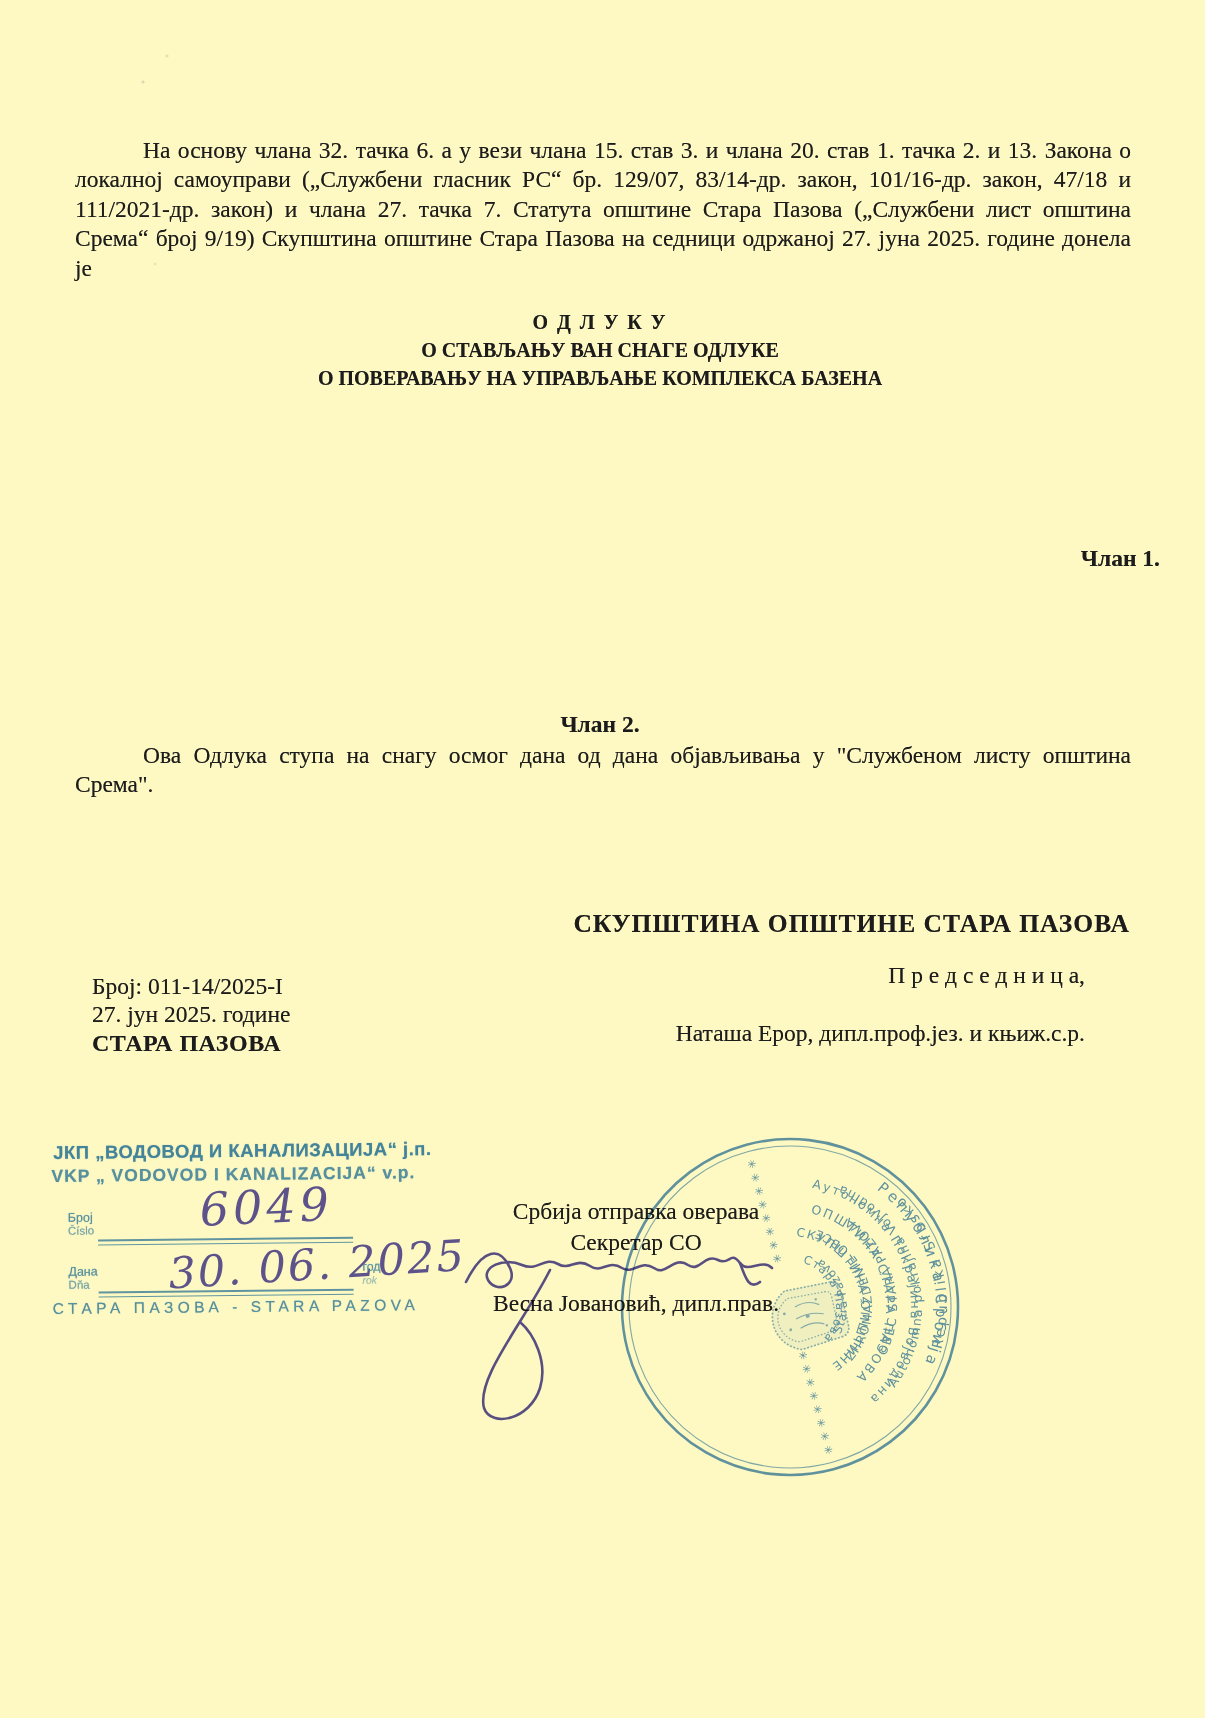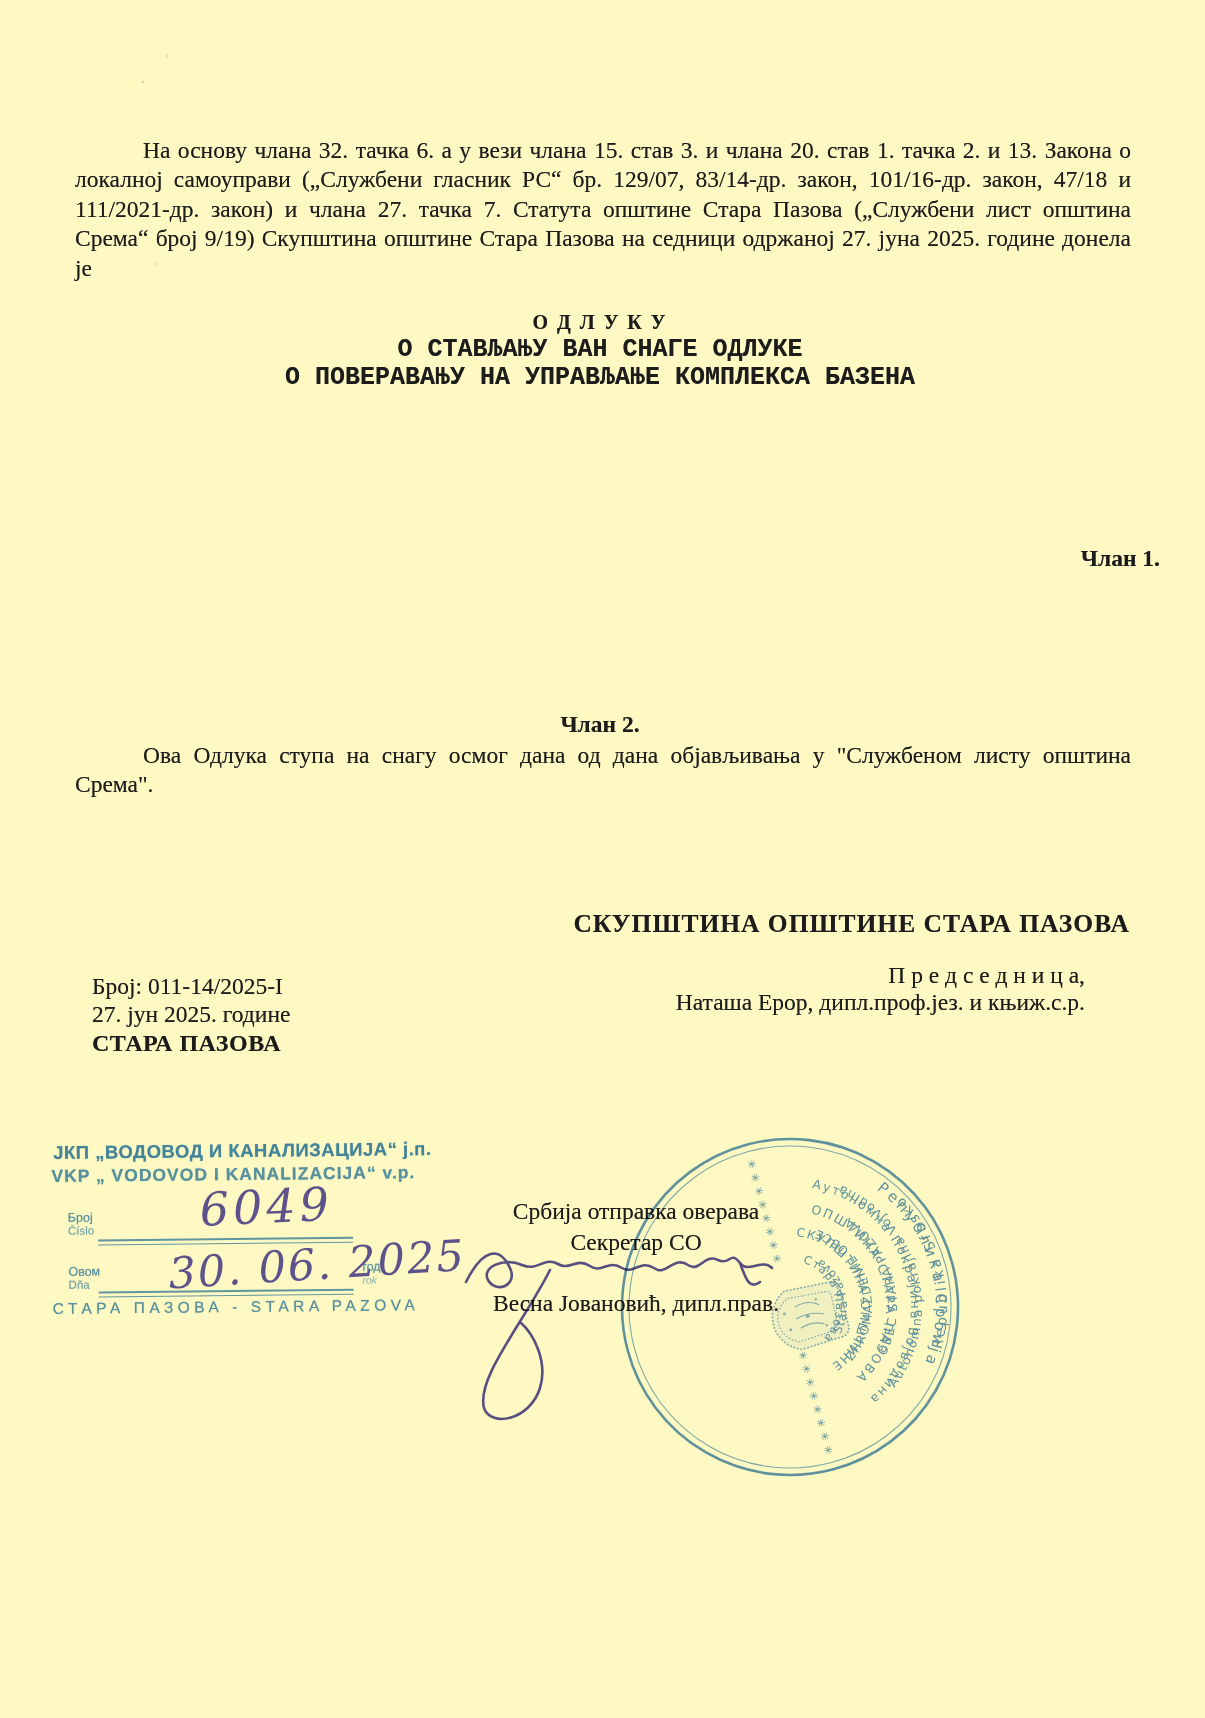--- a/index.html
+++ b/index.html
@@ -17,21 +17,21 @@
   .intro{
     position:absolute;left:75px;top:136px;width:1056px;
     font-size:23.5px;line-height:29.4px;
     text-align:justify;text-indent:68px;margin:0;
   }
   .title-block{
     position:absolute;left:40px;top:308px;width:1120px;
     text-align:center;font-weight:bold;
   }
   .title-block .t1{font-size:20px;letter-spacing:2px;line-height:28px;}
-  .title-block .t{font-size:25px;line-height:28px;font-family:Liberation Mono, monospace;}
+  .title-block .t{font-size:20px;line-height:28px;}
 
   .article-heading{
     position:absolute;left:40px;width:1120px;text-align:center;
     font-size:23.5px;font-weight:bold;
   }
   .h-art1{top:545px;text-align:right;}
   .h-art2{top:711px;}
   .art{
     position:absolute;left:75px;width:1056px;margin:0;
     font-size:23.5px;line-height:29.4px;text-align:justify;text-indent:68px;
@@ -47,21 +47,21 @@
   .meta{
     position:absolute;left:92px;top:972px;
     font-size:23.5px;line-height:28.4px;
   }
   .meta .place{font-weight:bold;font-size:24px;letter-spacing:.5px;}
 
   .president{
     position:absolute;left:655px;top:962px;width:430px;text-align:right;
     font-size:23.5px;
   }
-  .president .name{}
+  .president .name{margin-top:31px;}
 
   .certify{
     position:absolute;left:418px;top:1196px;width:436px;text-align:center;
     font-size:23.5px;line-height:30.5px;
   }
   .certify .name{margin-top:31px;}
 
   
   .rstamp{
     position:absolute;left:50px;top:1138px;width:380px;height:190px;
@@ -144,21 +144,21 @@
     <div class="rs-org2 blue">VKP „ VODOVOD I KANALIZACIJA“ v.p.</div>
 
     <div class="rs-lab blue" style="left:18px;top:72px;">
       <div>Број</div>
       <small>Číslo</small>
     </div>
     <div class="hand hand-num">6049</div>
     <div class="rs-line" style="left:48px;top:100px;width:255px;"></div>
 
     <div class="rs-lab blue" style="left:18px;top:126px;">
-      <div>Овом</div>
+      <div>Дана</div>
       <small>Dňa</small>
     </div>
     <div class="hand hand-date">30. 06. 2025</div>
     <div class="rs-year blue" style="left:312px;top:124px;">
       <div>год</div>
       <small style="opacity:.6;font-style:italic;">rok</small>
     </div>
     <div class="rs-line" style="left:48px;top:152px;width:255px;"></div>
 
     <div class="rs-place blue">СТАРА ПАЗОВА - STARA PAZOVA</div>

